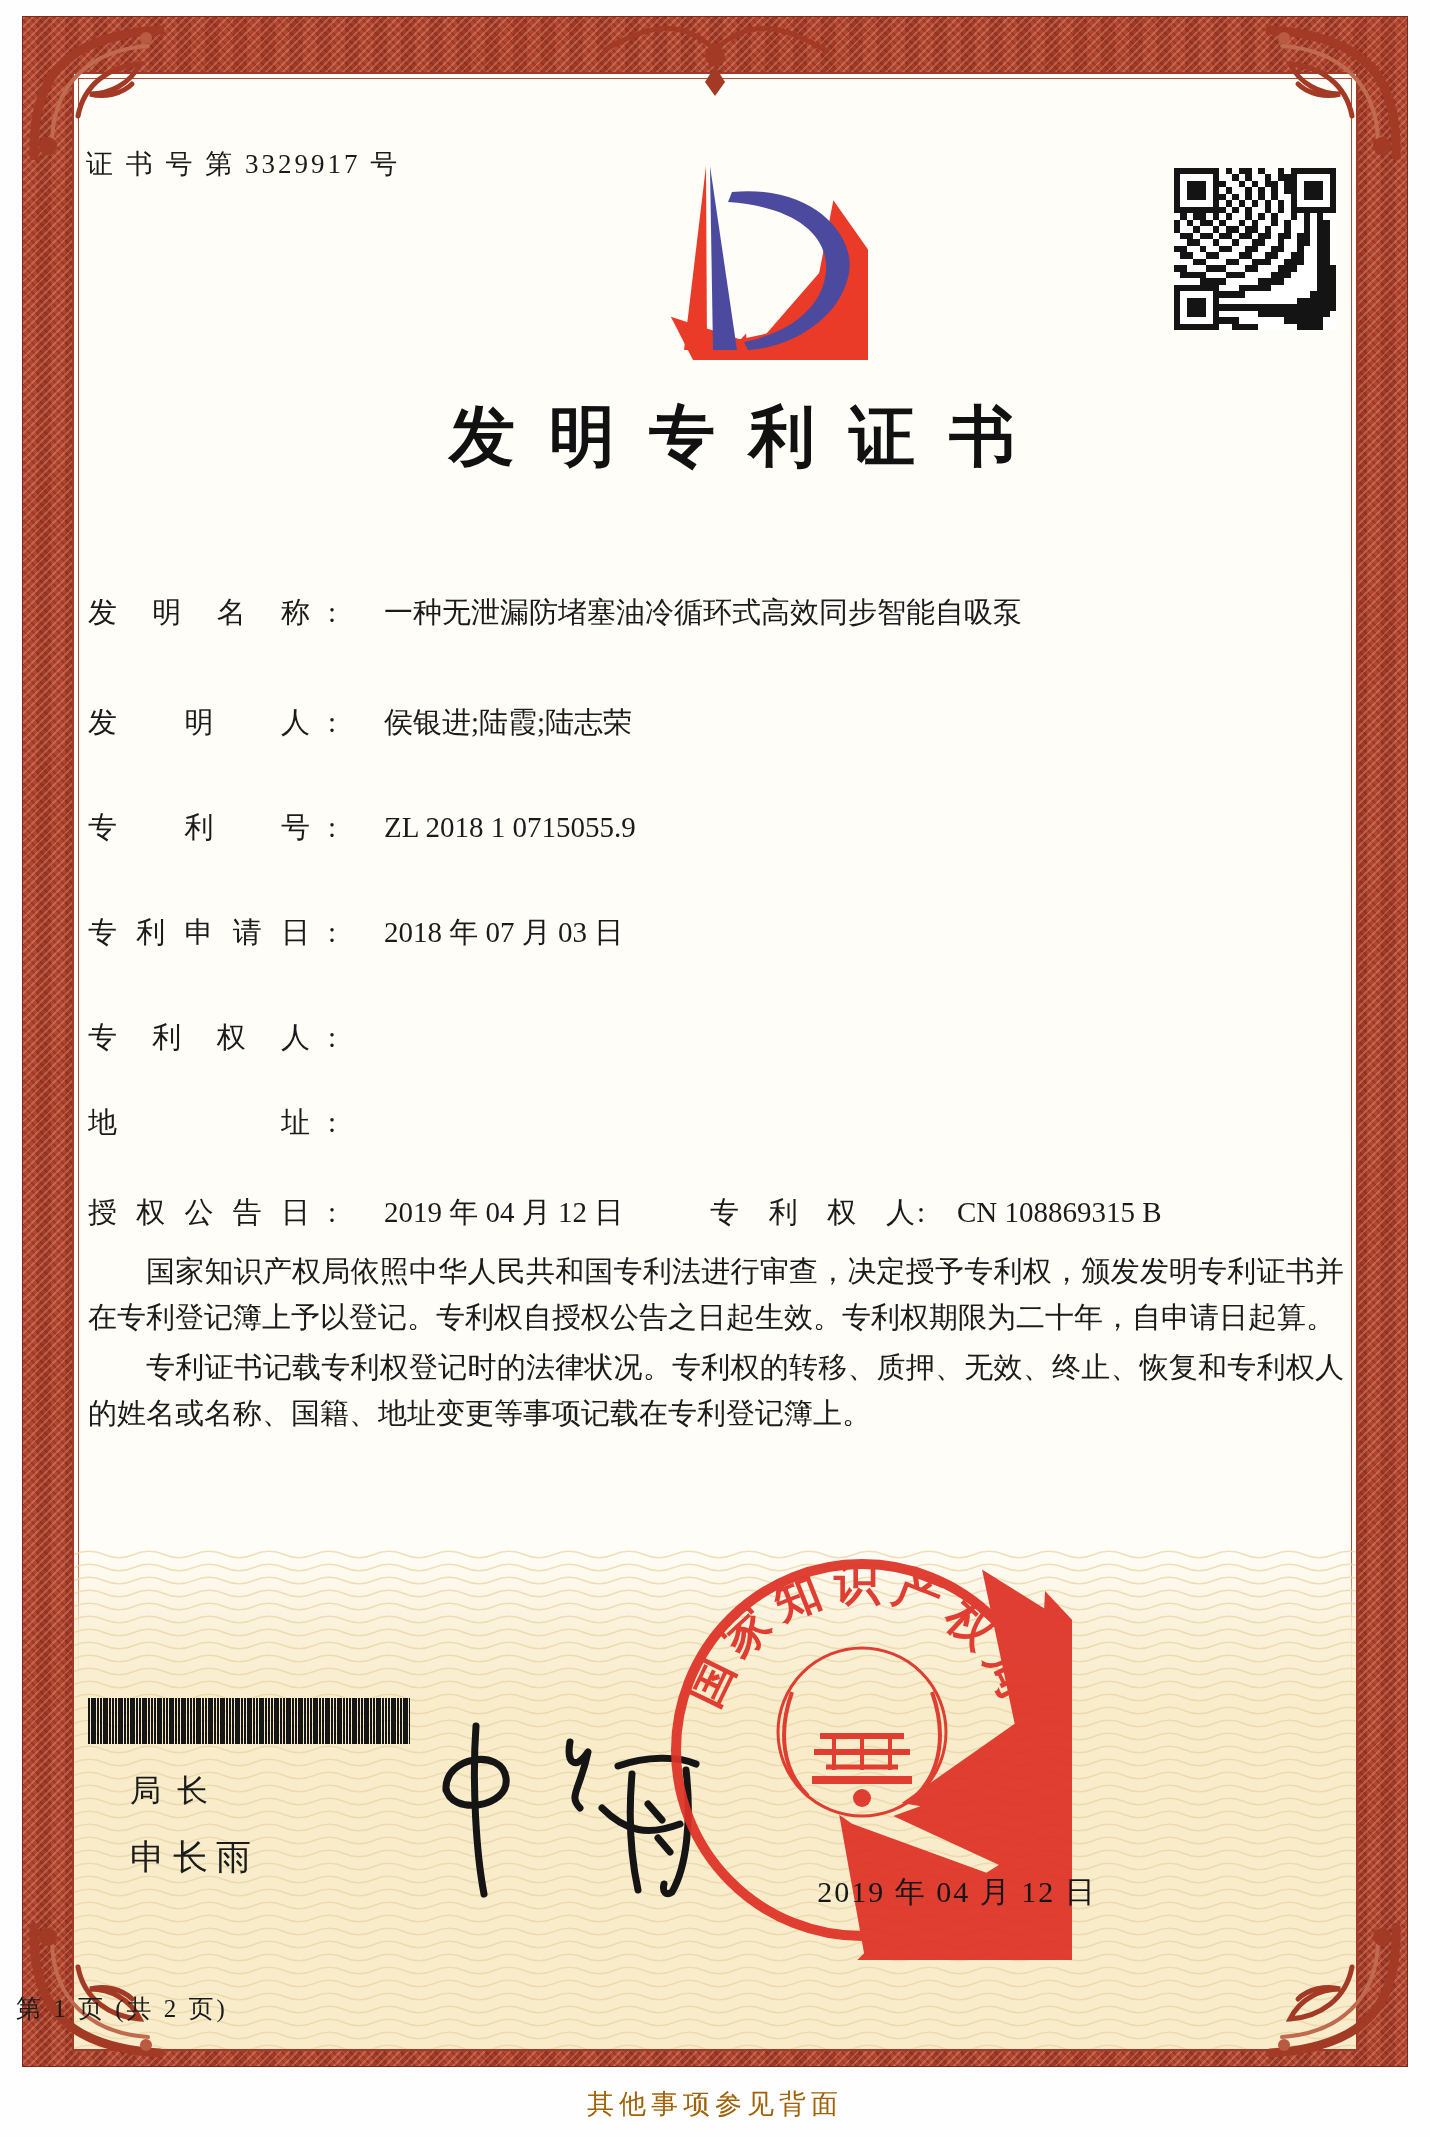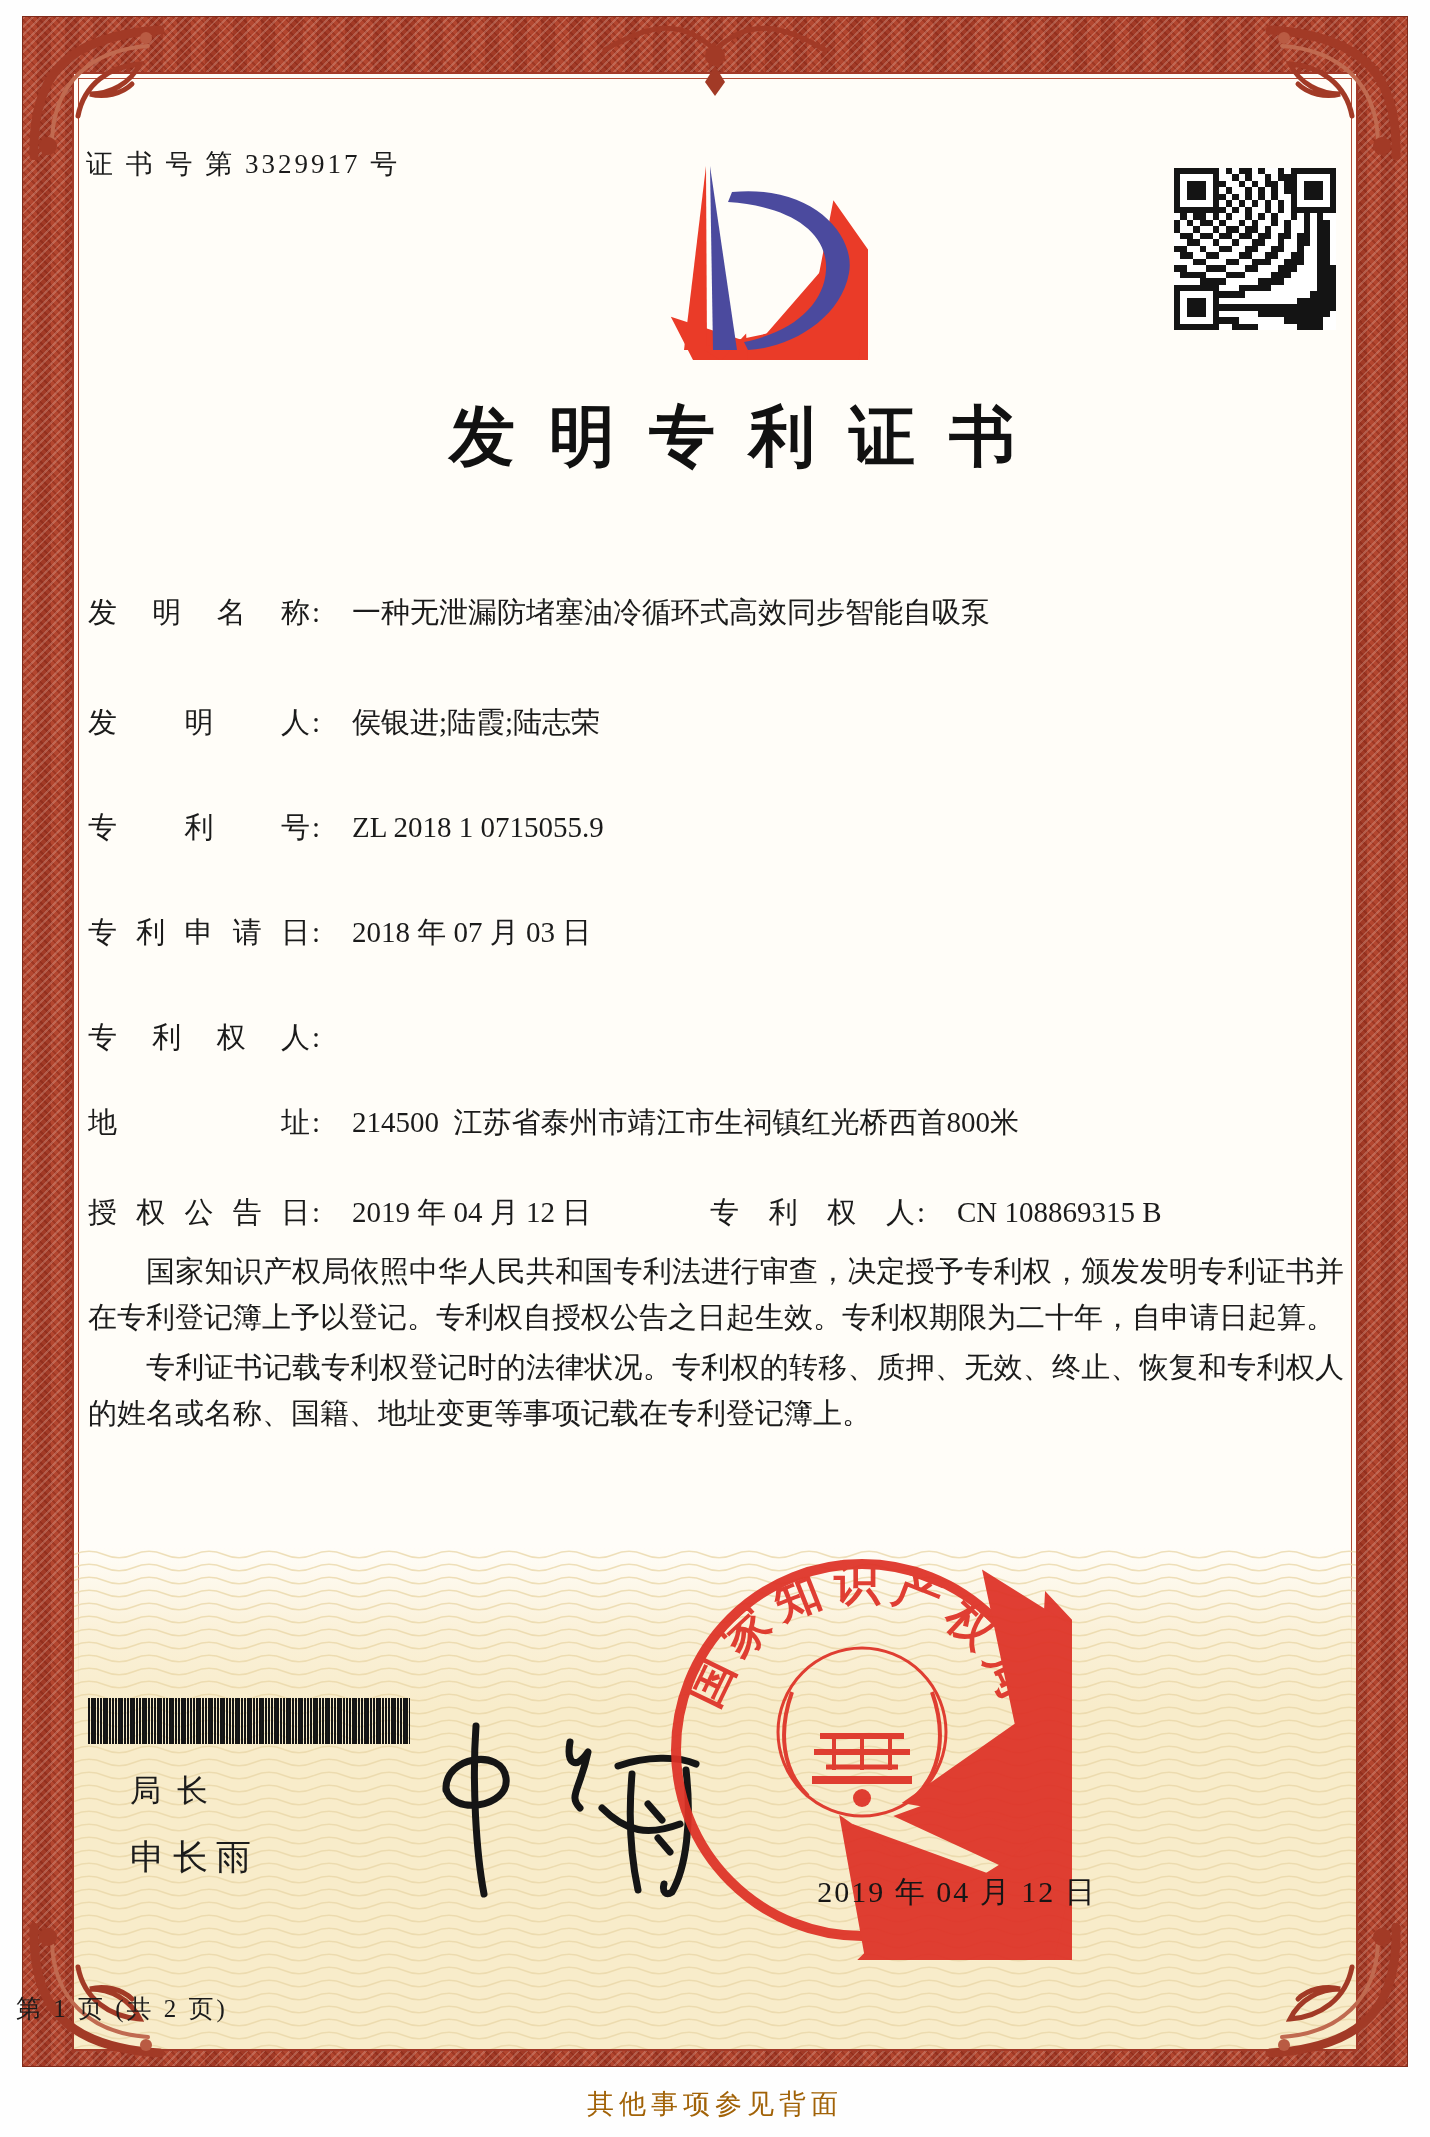--- a/index.html
+++ b/index.html
@@ -30,21 +30,21 @@
 
   
   .abs{position:absolute;}
   .cert-no{left:86px;top:146px;font-size:27px;letter-spacing:3px;}
   .logo{left:563px;top:110px;width:305px;height:250px;}
   .qr{left:1174px;top:168px;width:162px;height:162px;display:grid;
       grid-template-columns:repeat(25,1fr);grid-template-rows:repeat(25,1fr);background:#fff;}
   .qr .q1{background:#141414;}
   .title{left:0;top:392px;width:100%;text-align:center;font-size:66px;font-weight:bold;
          letter-spacing:34px;padding-left:34px;color:#111;}
-  .row{left:88px;right:86px;display:flex;align-items:baseline;font-size:29px;}
+  .row{left:88px;right:86px;display:flex;align-items:baseline;font-size:29px;gap:16px;}
   .lbl{display:inline-block;width:222px;text-align:justify;text-align-last:justify;}
   .cl{display:inline-block;width:16px;margin-left:2px;}
   .val{margin-left:24px;white-space:pre-wrap;}
   .g2{position:absolute;left:622px;display:flex;align-items:baseline;}
   .g2 .lbl{width:205px;}
   .paras{left:88px;width:1256px;top:1248px;font-size:29px;line-height:46px;text-align:justify;}
   .paras p{margin:0 0 4px 0;text-indent:2em;}
   .barcode{left:88px;top:1698px;width:322px;height:46px;background:
       repeating-linear-gradient(90deg,#141414 0 2px,transparent 2px 3px),
       repeating-linear-gradient(90deg,#0d0d0d 0 1px,transparent 1px 6px),
@@ -791,21 +791,20 @@
       <span class="cl">:</span>
     <span class="val">2018 年 07 月 03 日</span>
   </div>
   <div class="abs row" style="top:1018px">
     <span class="lbl">专利权人</span>
       <span class="cl">:</span>
   </div>
   <div class="abs row" style="top:1103px">
     <span class="lbl">地址</span>
       <span class="cl">:</span>
-    <span class="val">214500  江苏省泰州市靖江市生祠镇红光桥西首800米</span>
   </div>
   <div class="abs row" style="top:1193px">
     <span class="lbl">授权公告日</span>
       <span class="cl">:</span>
     <span class="val">2019 年 04 月 12 日</span>
     <span class="g2">
       <span class="lbl">专利权人</span>
         <span class="cl">:</span>
       <span class="val">CN 108869315 B</span>
     </span>

